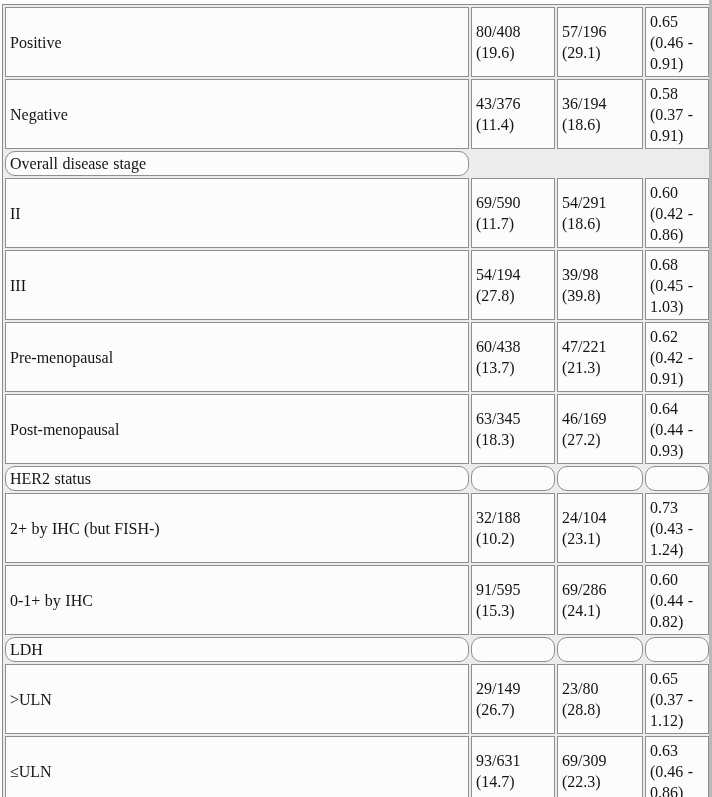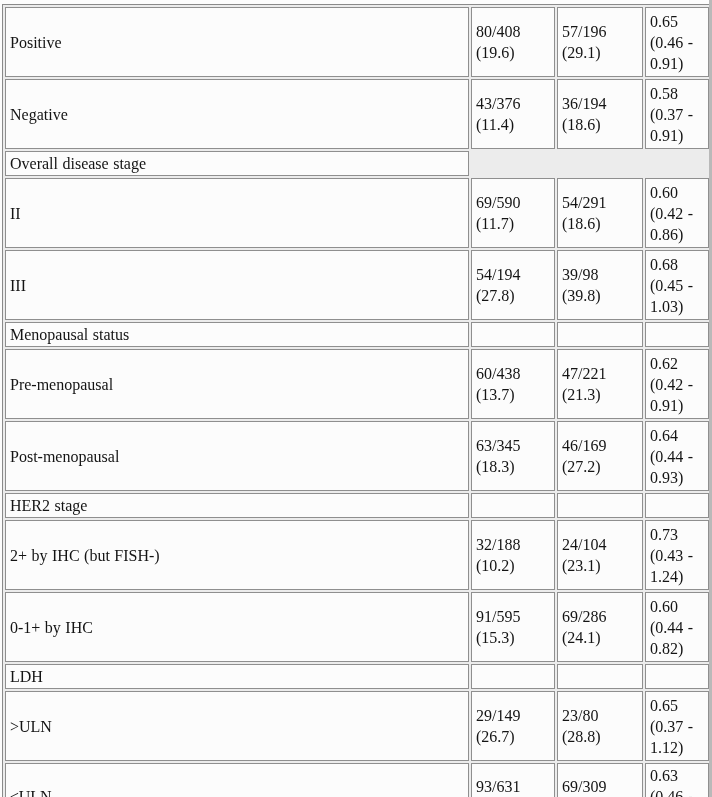--- a/index.html
+++ b/index.html
@@ -39,21 +39,21 @@
     border: 1px solid #8f8f8f;
     background: #fcfcfc;
     vertical-align: middle;
     padding: 1px 2px 1px 4px;
     font-size: 16px;
     line-height: 21px;
     overflow: hidden;
     word-spacing: 0.5px;
   }
   .row-data td    { height: 66px; }
-  .row-section td { height: 19px; }
+  .row-section td { height: 19px; border-radius: 10px; }
   
   tbody tr:nth-child(14) td { height: 54px; }
   
 </style>
 </head>
 <body>
 
 <div class="page">
   <table class="subgroup-table">
     <colgroup>
@@ -84,40 +84,34 @@
           <td class="c1">69/590 (11.7)</td>
           <td class="c2">54/291 (18.6)</td>
           <td class="c3">0.60 (0.42 - 0.86)</td>
         </tr>
         <tr class="row-data">
           <td class="c0">III</td>
           <td class="c1">54/194 (27.8)</td>
           <td class="c2">39/98 (39.8)</td>
           <td class="c3">0.68 (0.45 - 1.03)</td>
         </tr>
-        <tr class="row-section">
-          <td class="c0">Menopausal status</td>
-          <td class="c1"></td>
-          <td class="c2"></td>
-          <td class="c3"></td>
-        </tr>
         <tr class="row-data">
           <td class="c0">Pre-menopausal</td>
           <td class="c1">60/438 (13.7)</td>
           <td class="c2">47/221 (21.3)</td>
           <td class="c3">0.62 (0.42 - 0.91)</td>
         </tr>
         <tr class="row-data">
           <td class="c0">Post-menopausal</td>
           <td class="c1">63/345 (18.3)</td>
           <td class="c2">46/169 (27.2)</td>
           <td class="c3">0.64 (0.44 - 0.93)</td>
         </tr>
         <tr class="row-section">
-          <td class="c0">HER2 stage</td>
+          <td class="c0">HER2 status</td>
           <td class="c1"></td>
           <td class="c2"></td>
           <td class="c3"></td>
         </tr>
         <tr class="row-data">
           <td class="c0">2+ by IHC (but FISH-)</td>
           <td class="c1">32/188 (10.2)</td>
           <td class="c2">24/104 (23.1)</td>
           <td class="c3">0.73 (0.43 - 1.24)</td>
         </tr>

